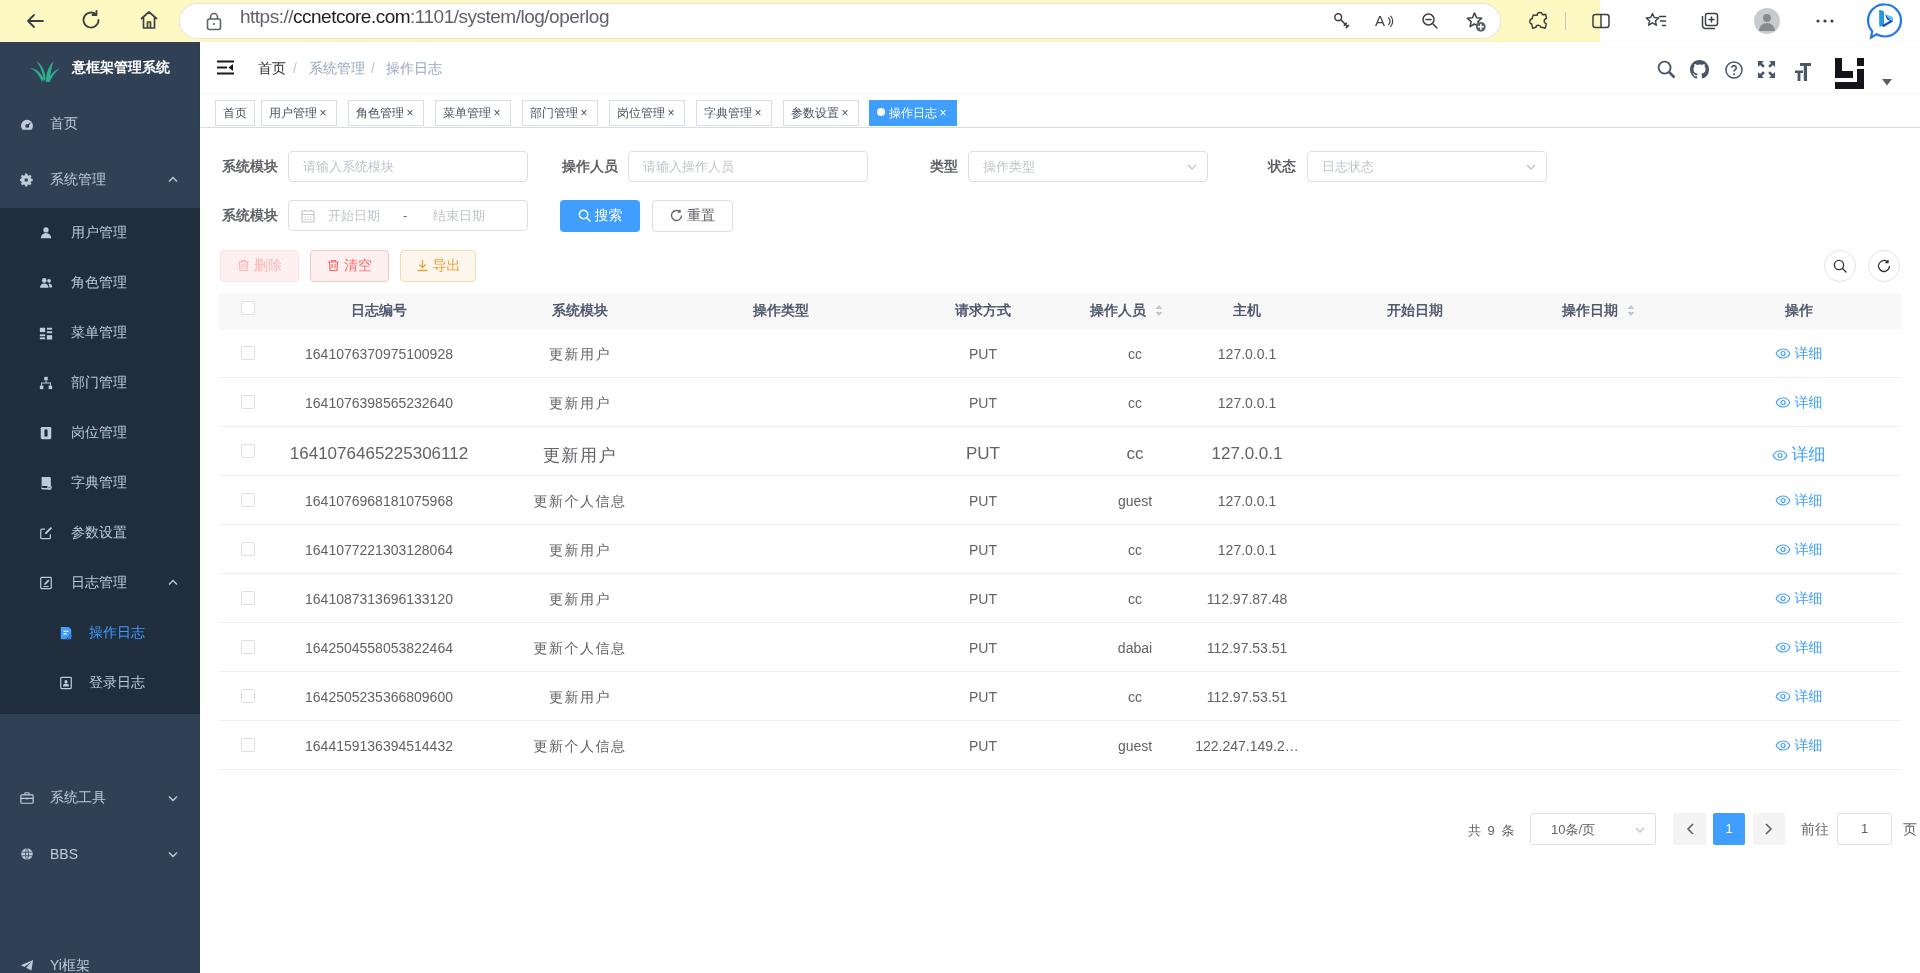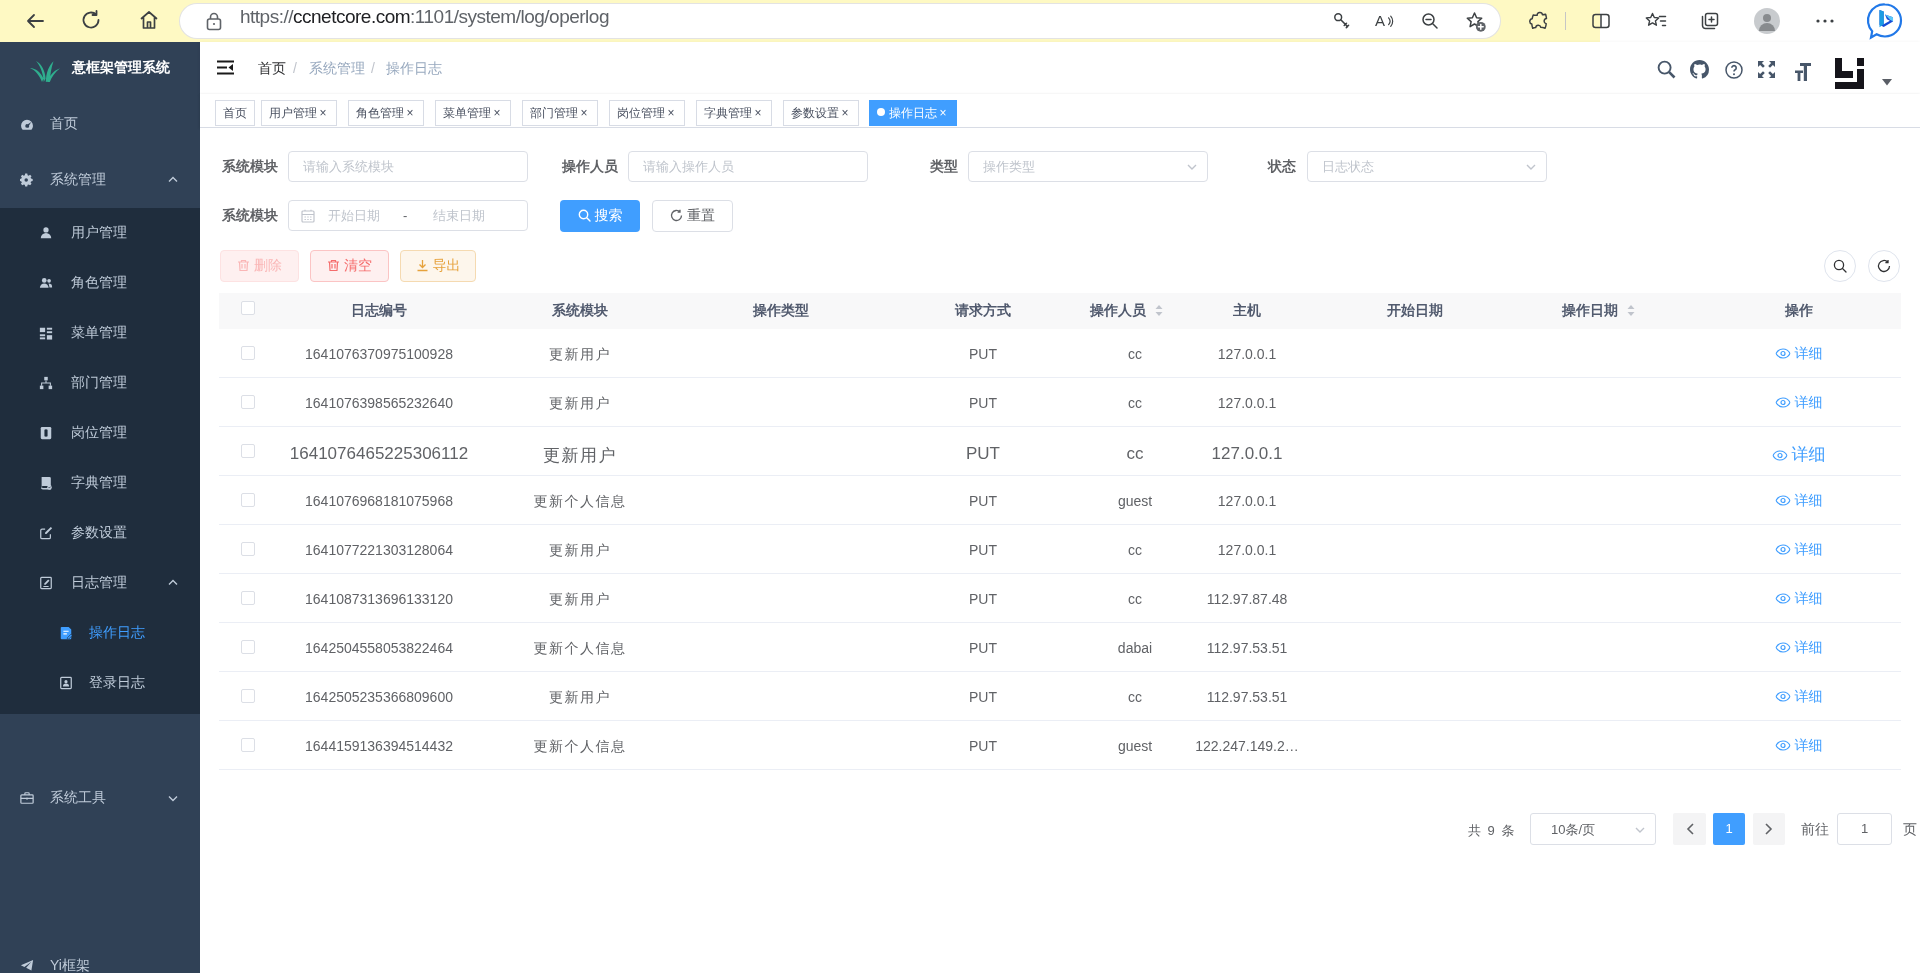--- a/index.html
+++ b/index.html
@@ -245,20 +245,30 @@
       </svg>
     <span class="txt">登录日志</span>
   </div>
 
   <div class="mi" style="top:728px">
     <svg class="ico" viewBox="0 0 16 16" width="14" height="14">
         <rect x="1" y="4.5" width="14" height="9.5" rx="1" stroke="#bfcbd9" stroke-width="1.4" fill="none"></rect>
         <path d="M5.5 4.5V3a1 1 0 0 1 1-1h3a1 1 0 0 1 1 1v1.5 M1 8.5h14 M8 7.5v2.5" stroke="#bfcbd9" stroke-width="1.3" fill="none"></path>
       </svg>
     <span class="txt">系统工具</span>
+    <svg class="caret" style="top:23px" viewBox="0 0 10 10" width="10" height="10">
+        <path d="M1 3.5 5 7.5 9 3.5" stroke="#bfcbd9" stroke-width="1.4" fill="none"></path>
+      </svg>
+  </div>
+  <div class="mi" style="top:784px">
+    <svg class="ico" viewBox="0 0 16 16" width="15" height="15">
+        <circle cx="8" cy="8" r="6.6" fill="#bfcbd9"></circle>
+        <path d="M8 1.4c-2.2 1.8-2.2 11.4 0 13.2 M8 1.4c2.2 1.8 2.2 11.4 0 13.2 M1.6 6h12.8 M1.6 10h12.8" stroke="#304156" stroke-width=".9" fill="none"></path>
+      </svg>
+    <span class="txt" style="font-size:14px">BBS</span>
     <svg class="caret" style="top:23px" viewBox="0 0 10 10" width="10" height="10">
         <path d="M1 3.5 5 7.5 9 3.5" stroke="#bfcbd9" stroke-width="1.4" fill="none"></path>
       </svg>
   </div>
   <div class="mi" style="top:896px;height:77px">
     <svg class="ico" style="top:28px" viewBox="0 0 16 16" width="14" height="14">
         <path d="M15 1 1 7l4 2 8-6-6 7 6 3z" fill="#bfcbd9"></path>
       </svg>
     <span class="txt" style="top:28px">Yi框架</span>
   </div>

